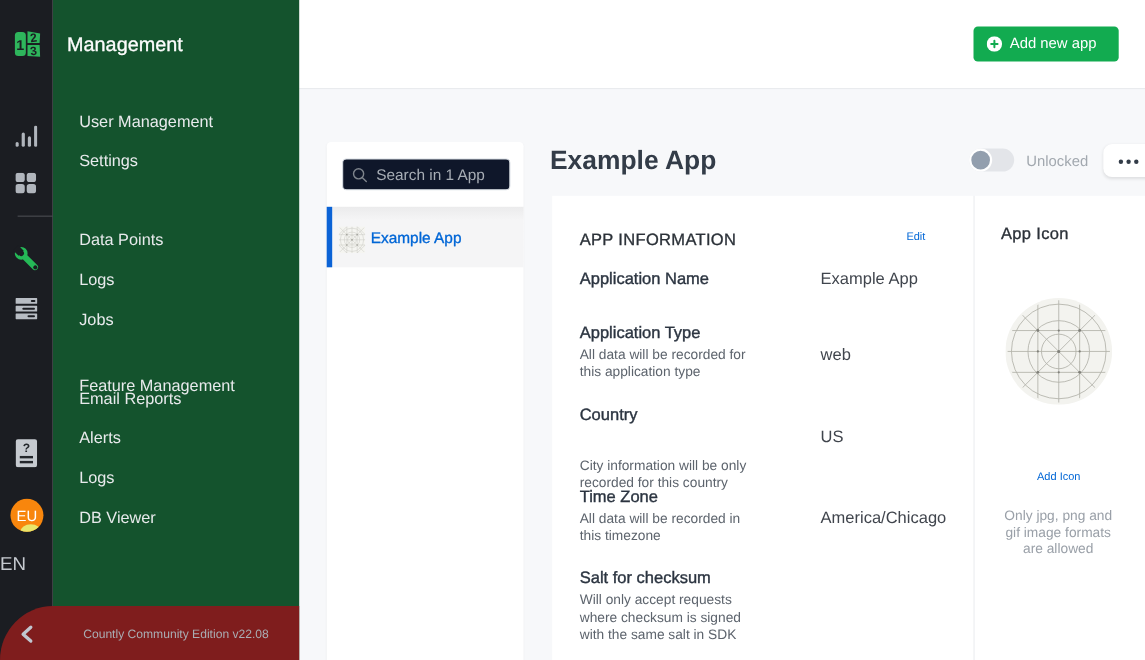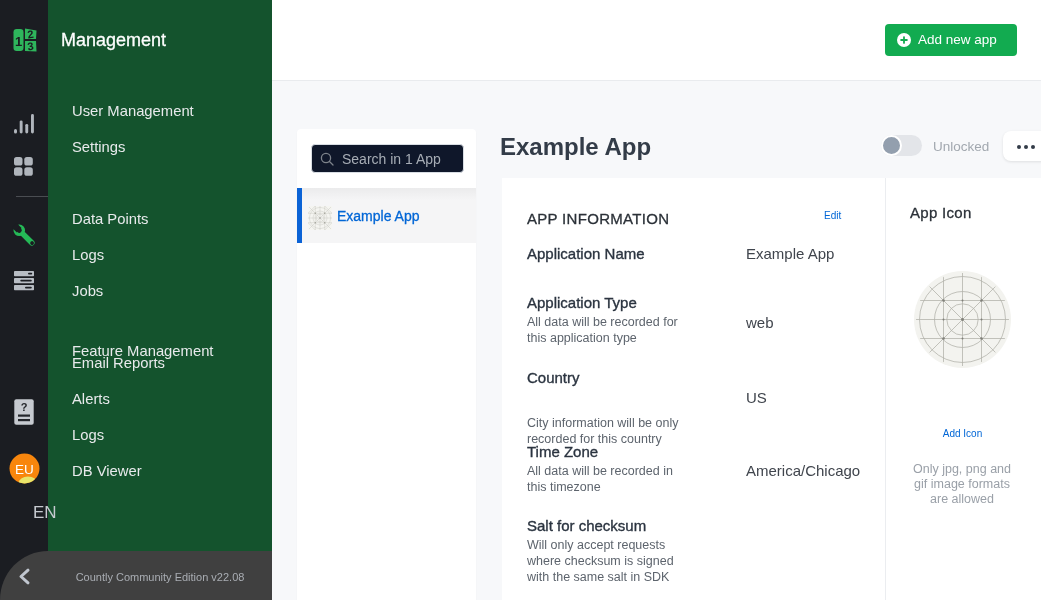--- a/index.html
+++ b/index.html
@@ -8,21 +8,21 @@
 .abs { position:absolute; }
 
 
 #rail { left:0; top:0; width:48px; height:600px; background:#1b1d22; z-index:5; }
 
 #side { left:48px; top:0; width:224px; height:600px; background:#14532d; z-index:4; }
 #side .title { position:absolute; left:13px; top:30px; color:#fdfdfd; font-size:18px; font-weight:400; -webkit-text-stroke:0.3px #fdfdfd; }
 .menu-item { position:absolute; left:24px; color:#e8eaec; font-size:14.8px; }
 #app-pill { position:absolute; left:13px; top:166px; width:199px; height:31px; background:#12ab50; border-radius:6px; }
 #app-pill span { position:absolute; left:12px; top:7px; color:#fff; font-size:14.8px; }
-#side-footer { left:0px; top:551px; width:272px; height:49px; background:#404040; border-top-left-radius:48px 49px; z-index:6; }
+#side-footer { left:0px; top:551px; width:272px; height:49px; background:#7f1d1d; border-top-left-radius:48px 49px; z-index:6; }
 #side-footer .ver { position:absolute; left:48px; top:20px; width:224px; text-align:center; color:#a9adb3; font-size:11px; }
 
 
 #header { left:272px; top:0; width:769px; height:81px; background:#fff; border-bottom:1px solid #e9ebee; z-index:2; }
 #header h1 { position:absolute; left:25px; top:27px; font-size:24px; font-weight:700; color:#333c48; letter-spacing:0.2px;}
 #addbtn { position:absolute; left:613px; top:24px; width:132px; height:32px; background:#12ab50; border-radius:4px; color:#fff; font-size:13.5px; }
 #addbtn .lbl { position:absolute; left:33px; top:8px; }
 
 
 #list-card { left:297px; top:129px; width:179px; height:471px; background:#fff; border-radius:4px 4px 0 0; box-shadow:0 1px 2px rgba(0,0,0,0.04); }
@@ -111,21 +111,21 @@
           <circle cx="15.5" cy="15.5" r="15"></circle>
         </clipPath>
       </defs>
     <circle cx="15.5" cy="15.5" r="15" fill="#f8860d"></circle>
     <g clip-path="url(#avc)">
       <ellipse cx="19" cy="30.5" rx="9.5" ry="7" fill="#e9e56a"></ellipse>
     </g>
     <text x="15.5" y="20.5" font-size="13.5" fill="#ffffff" text-anchor="middle" font-family="Liberation Sans">EU</text>
   </svg>
 
-  <div class="abs" style="left:0; top:503px; width:48px; text-align:left; color:#c6cad0; font-size:17px;padding-left:33px;">EN</div>
+  <div class="abs" style="left:0; top:503px; width:48px; text-align:left; color:#c6cad0; font-size:17px;">EN</div>
 </div>
 
 <svg class="abs" style="left:17px; top:568px; z-index:7;" width="15" height="17" viewBox="0 0 15 17">
   <polyline points="11,2.2 4,8.5 11,14.8" fill="none" stroke="#c0c6cf" stroke-width="3" stroke-linecap="round" stroke-linejoin="round"></polyline>
 </svg>
 
 <div id="side" class="abs">
   <div class="title">Management</div>
   <div class="menu-item" style="top:103px;">User Management</div>
   <div class="menu-item" style="top:139px;">Settings</div>

